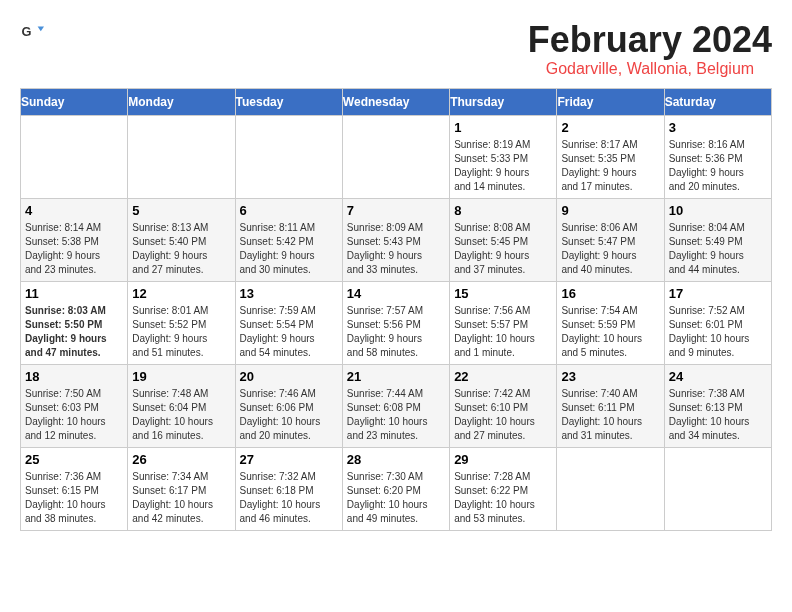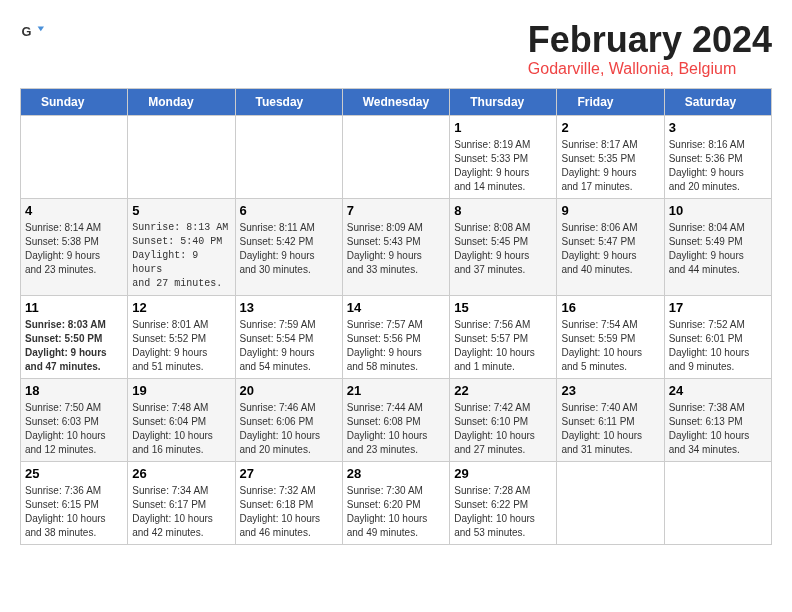--- a/index.html
+++ b/index.html
@@ -19,41 +19,41 @@
     .logo {
       display: flex;
       align-items: center;
       gap: 4px;
     }
     .logo-icon {
       width: 24px;
       height: 24px;
     }
     .title-section {
-      text-align: left;
+      text-align: center;
     }
     .main-title {
       font-size: 36px;
       font-weight: bold;
       color: #222;
       line-height: 1.1;
     }
     .subtitle {
       font-size: 16px;
       color: #ef4444;
     }
     table {
       width: 100%;
       border-collapse: collapse;
       font-size: 11px;
     }
     thead tr th {
       background-color: #3a6fc4;
       color: #fff;
-      padding: 6px 20px;
+      padding: 6px 0;
       text-align: left;
       font-size: 12px;
       font-weight: bold;
       border: 1px solid #ccc;
     }
     tbody tr td {
       border: 1px solid #ccc;
       padding: 4px;
       vertical-align: top;
       height: 80px;
@@ -142,21 +142,21 @@
       <tr>
         <td>
           <span class="day-number">4</span>
           <div class="day-info" style="white-space: pre-line;">Sunrise: 8:14 AM
 Sunset: 5:38 PM
 Daylight: 9 hours
 and 23 minutes.</div>
         </td>
         <td>
           <span class="day-number">5</span>
-          <div class="day-info" style="white-space: pre-line; font-family: Liberation Mono, monospace;">Sunrise: 8:13 AM
+          <div class="day-info" style="white-space: pre-line;">Sunrise: 8:13 AM
 Sunset: 5:40 PM
 Daylight: 9 hours
 and 27 minutes.</div>
         </td>
         <td>
           <span class="day-number">6</span>
           <div class="day-info" style="white-space: pre-line;">Sunrise: 8:11 AM
 Sunset: 5:42 PM
 Daylight: 9 hours
 and 30 minutes.</div>

